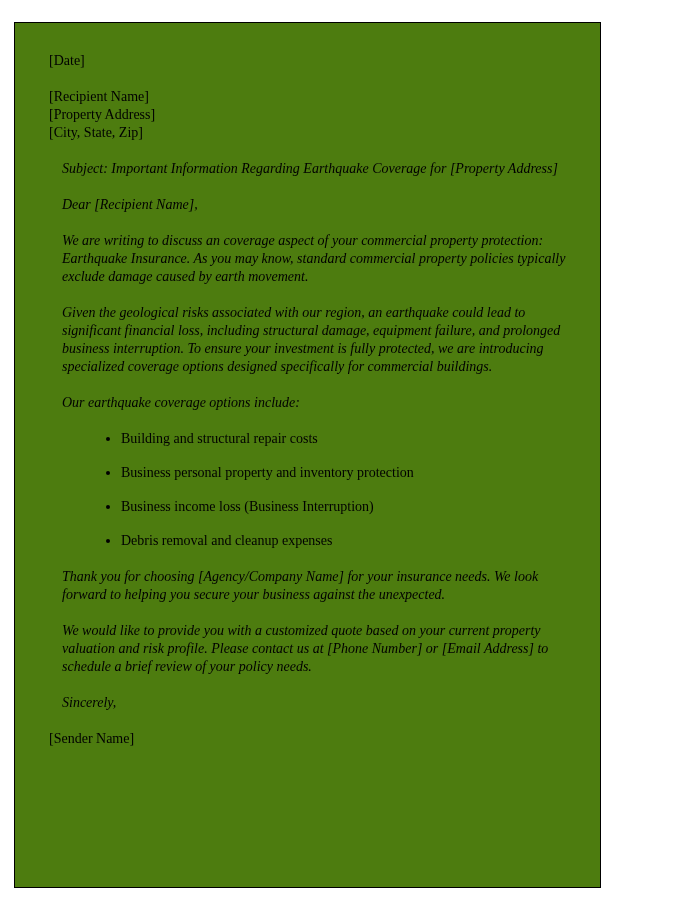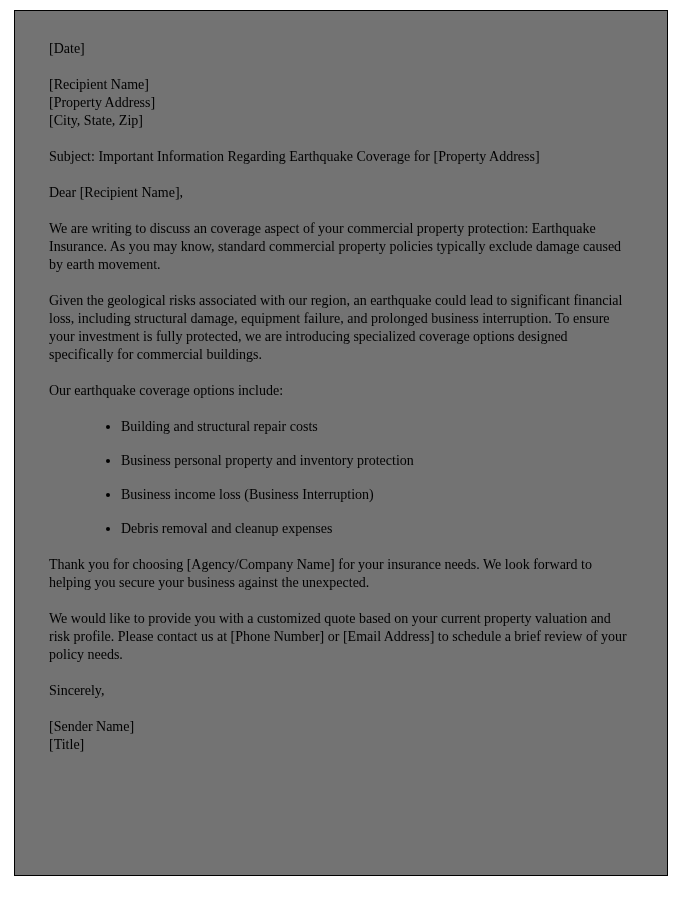--- a/index.html
+++ b/index.html
@@ -9,32 +9,32 @@
     font-family: "Liberation Serif", "DejaVu Serif", serif;
     color: #000000;
   }
   body {
     height: 900px;
     position: relative;
   }
   .page-frame {
     position: absolute;
     left: 14px;
-    top: 10px;
-    width: 654px;
+    top: 22px;
+    width: 587px;
     height: 866px;
     border: 1px solid #000000;
-    background: #737373;
+    background: #4d7c0f;
     padding: 29px 34px 30px 34px;
     font-size: 14px;
     line-height: 18px;
   }
   .block { margin-bottom: 18px; }
   .line { display: block; }
-  p.para { margin: 0 0 18px 0; }
+  p.para { margin: 0 0 18px 13px; font-style: italic; }
   ul.bullets {
     margin: 0 0 18px 0;
     padding-left: 56px;
     list-style-type: disc;
   }
   ul.bullets li { margin: 16px; }
 </style>
 </head>
 <body>
 
@@ -68,16 +68,15 @@
   </ul>
 
   <p class="para">Thank you for choosing [Agency/Company Name] for your insurance needs. We look forward to helping you secure your business against the unexpected.</p>
 
   <p class="para">We would like to provide you with a customized quote based on your current property valuation and risk profile. Please contact us at [Phone Number] or [Email Address] to schedule a brief review of your policy needs.</p>
 
   <p class="para">Sincerely,</p>
 
   <div class="block">
     <span class="line">[Sender Name]</span>
-    <span class="line">[Title]</span>
   </div>
 
 </div>
 
 </body></html>

